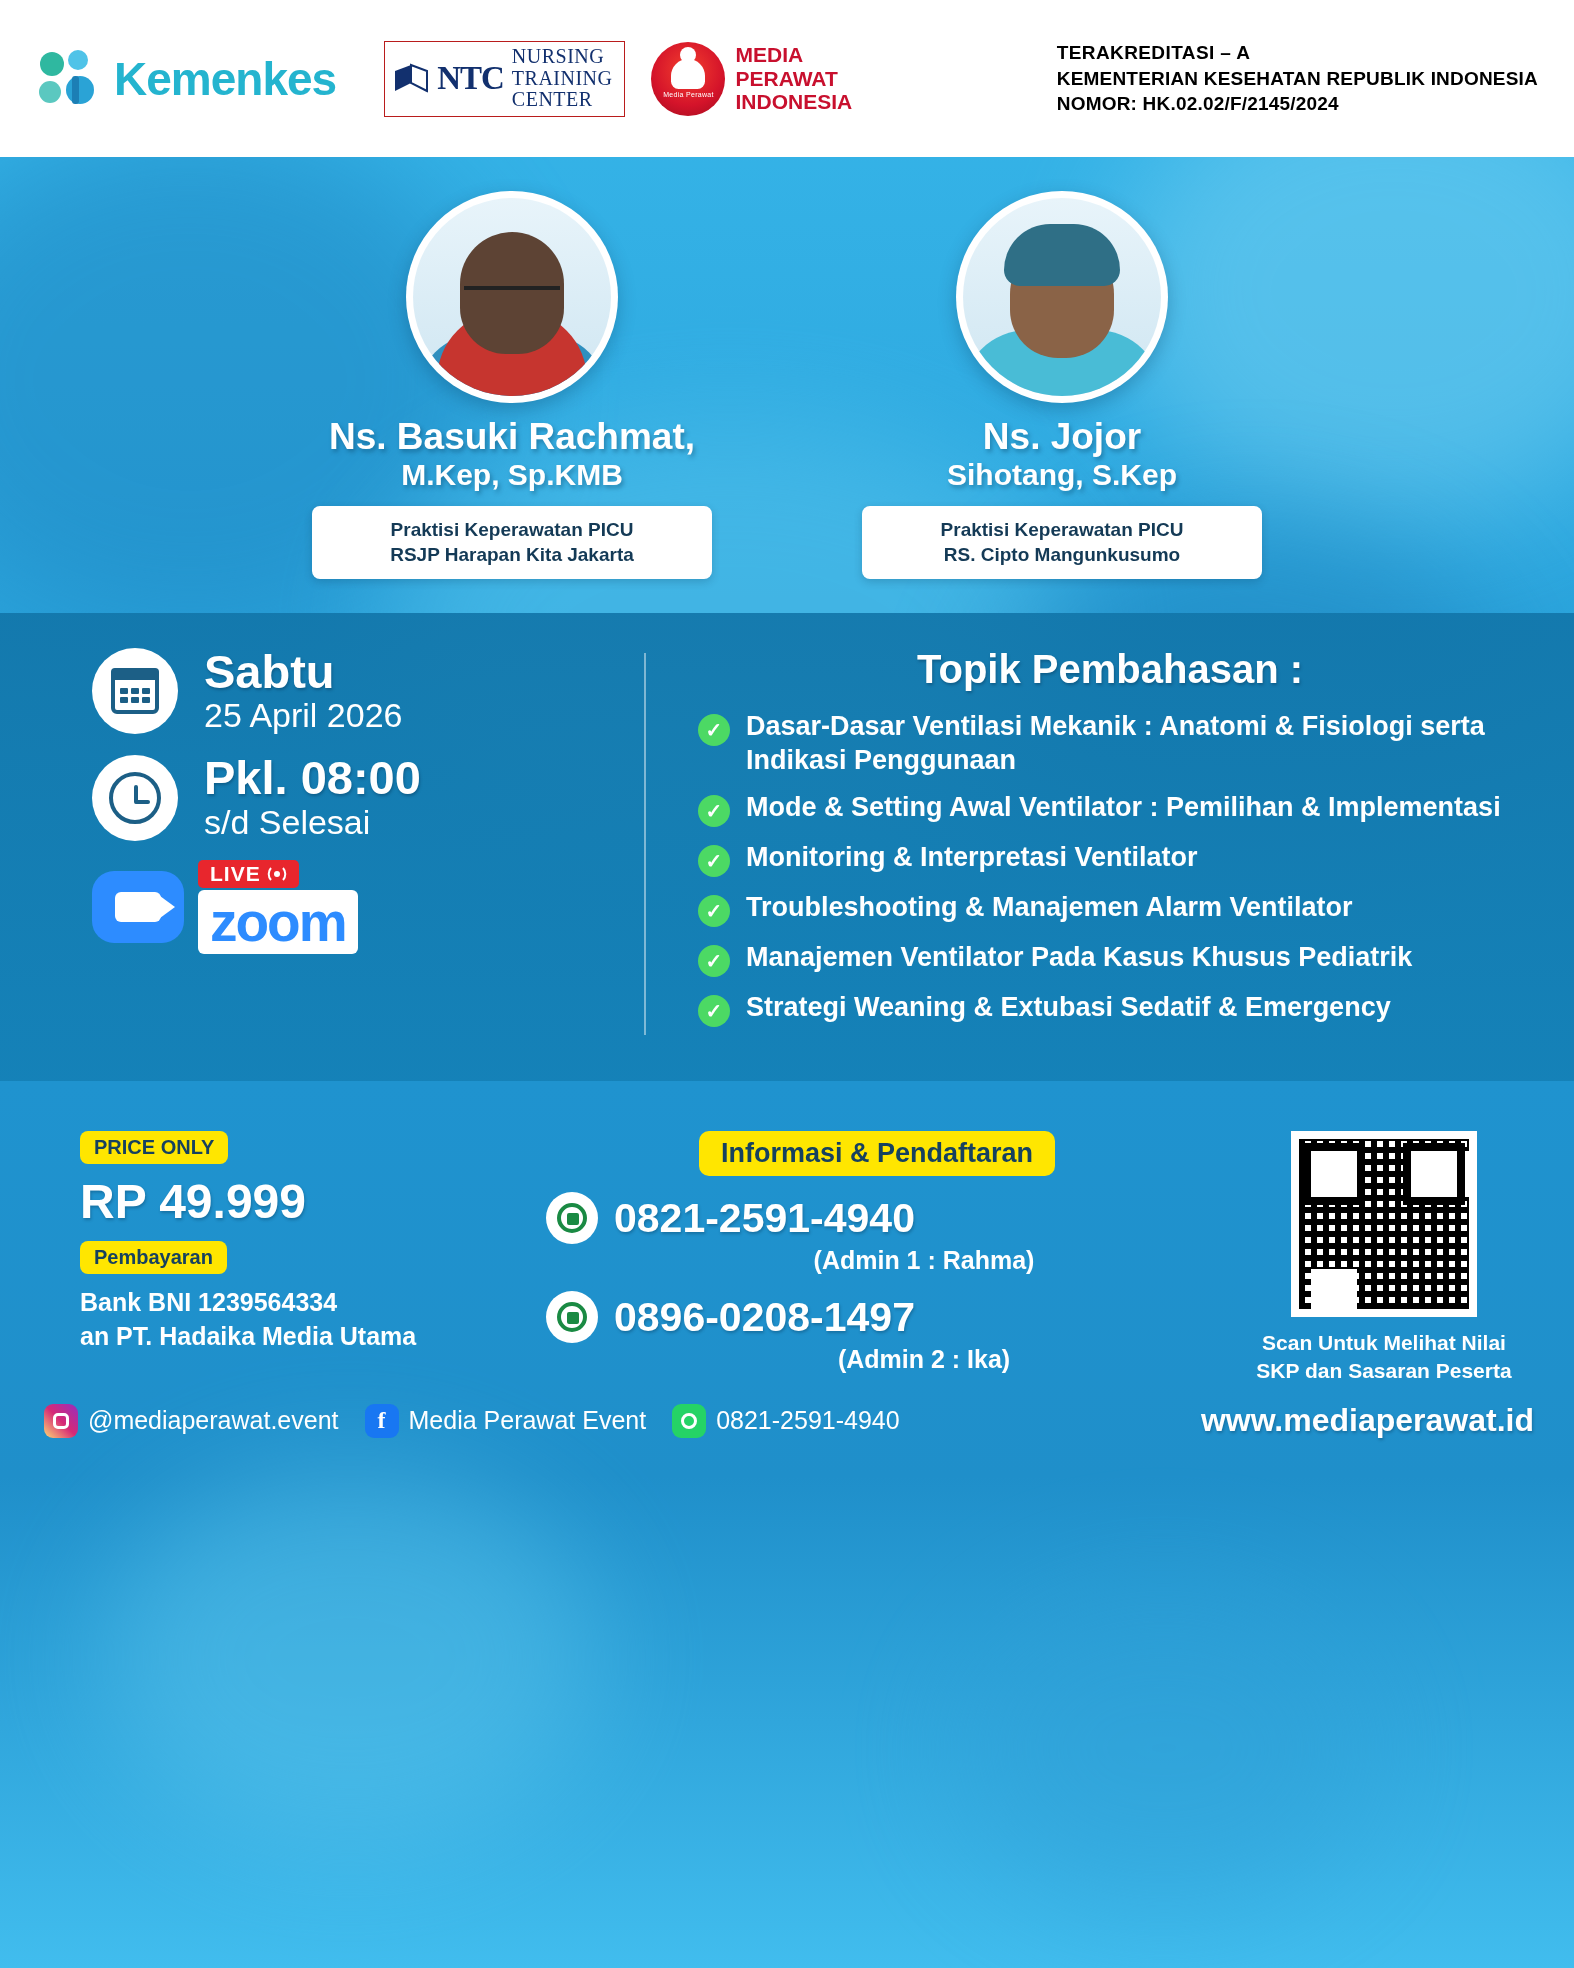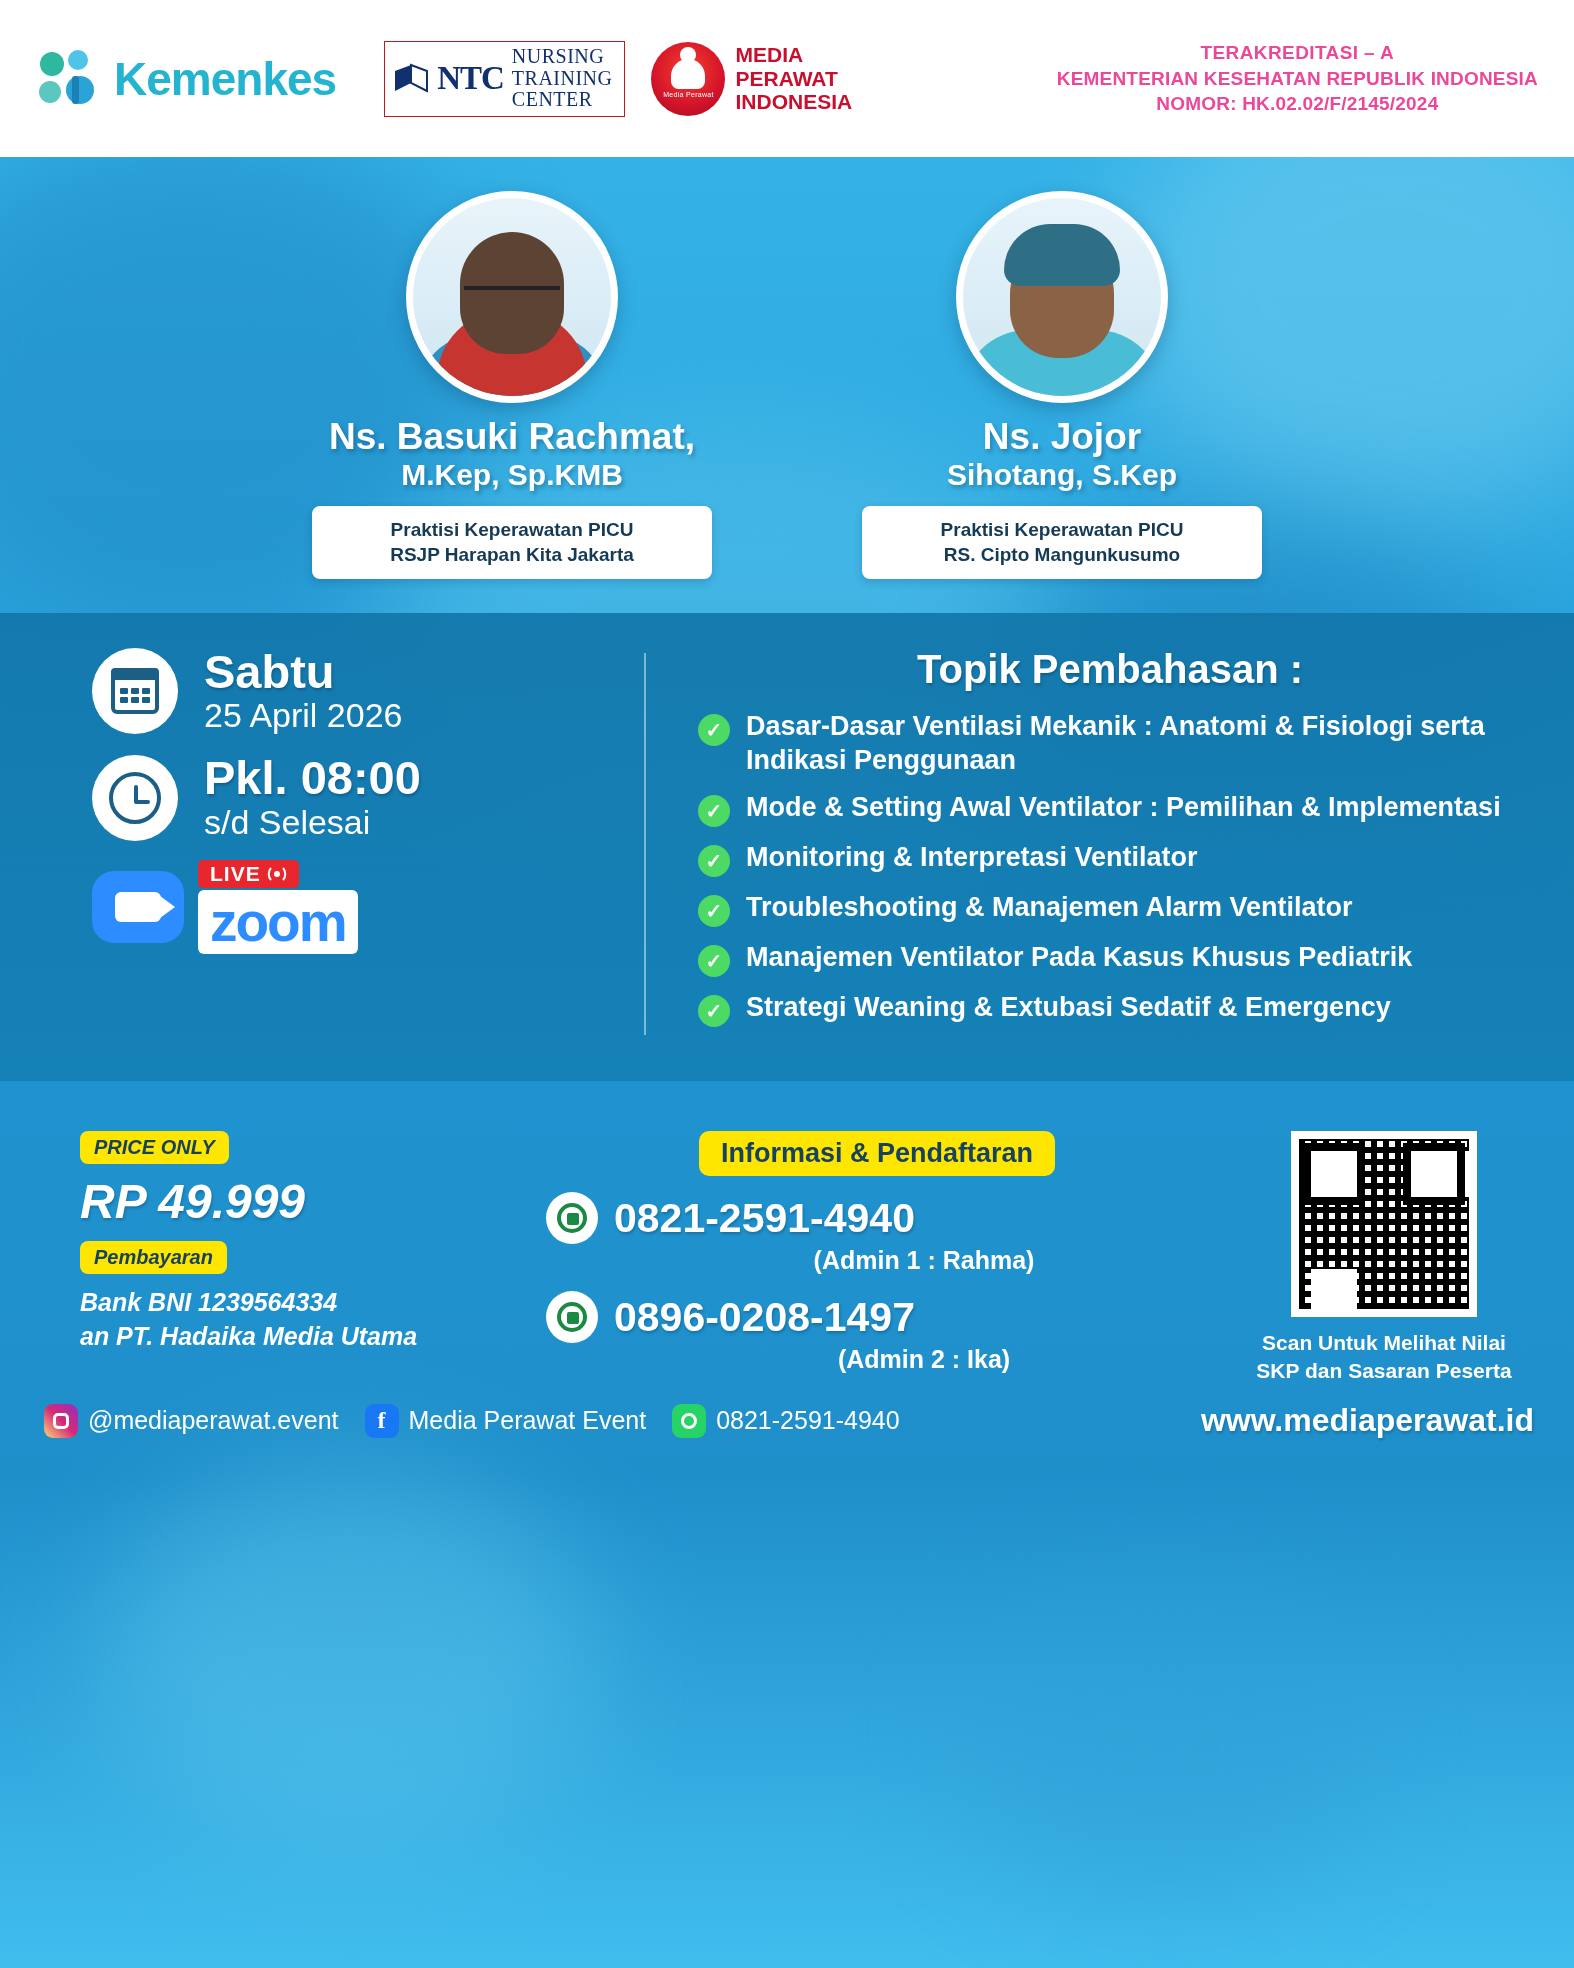--- a/index.html
+++ b/index.html
@@ -53,21 +53,21 @@
     width: 74px; height: 74px; border-radius: 50%;
     background: radial-gradient(circle at 50% 38%, #f4402e 0%, #d4132a 60%, #9e0c1e 100%);
     display: flex; align-items: center; justify-content: center; flex-direction: column;
     color: #fff;
   }
   .mpi-badge .nurse { width: 34px; height: 30px; background: #fff; border-radius: 18px 18px 8px 8px; position: relative; }
   .mpi-badge .nurse::before { content:""; position:absolute; left:9px; top:-12px; width:16px; height:16px; border-radius:50%; background:#fff;}
   .mpi-badge small { font-size: 7px; margin-top: 2px; letter-spacing: .3px; }
   .mpi-text { font-size: 21px; font-weight: bold; color: #c8102e; line-height: 1.12; }
   .accred {
-    margin-left: auto; text-align: center; color: #ec4899; line-height: 1.35;
+    margin-left: auto; text-align: left; color: #000000; line-height: 1.35;
   }
   .accred .l1 { font-size: 19px; font-weight: bold; letter-spacing: .4px; }
   .accred .l2 { font-size: 19px; font-weight: bold; letter-spacing: .2px; }
   .accred .l3 { font-size: 19px; font-weight: bold; letter-spacing: .2px; }
 
   
   .hero { position: relative; z-index: 4; padding-top: 26px; text-align: center; }
   .daring {
     display: inline-block;
     background: #ffe600;
@@ -190,21 +190,21 @@
   .topik-text { font-size: 27px; font-weight: bold; color: #ffffff; line-height: 1.25; }
 
   
   .footer { position: relative; z-index: 4; padding: 26px 40px 0; }
   .notice {
     display: block; margin: 0 auto; width: fit-content;
     background: #ffe600; color: #15405f; font-size: 29px; font-weight: bold; font-style: italic;
     padding: 8px 28px; border-radius: 10px;
   }
   .f-cols { display: flex; margin-top: 24px; }
-  .f-left { width: 480px; padding-left: 40px; font-style: italic; }
+  .f-left { width: 480px; padding-left: 40px; }
   .pill-y {
     display: inline-block; background: #ffe600; color: #16415f;
     font-size: 20px; font-weight: bold; padding: 5px 14px; border-radius: 8px;
   }
   .price { font-size: 48px; font-weight: bold; color: #ffffff; margin: 10px 0 12px; text-shadow: 1px 2px 3px rgba(0,40,70,.3); }
   .bank { font-size: 25px; font-weight: bold; color: #ffffff; line-height: 1.35; margin-top: 12px; }
   .f-mid { flex: 1; text-align: center; }
   .info-pill {
     display: inline-block; background: #ffe600; color: #16415f;
     font-size: 27px; font-weight: bold; padding: 7px 22px; border-radius: 10px;

